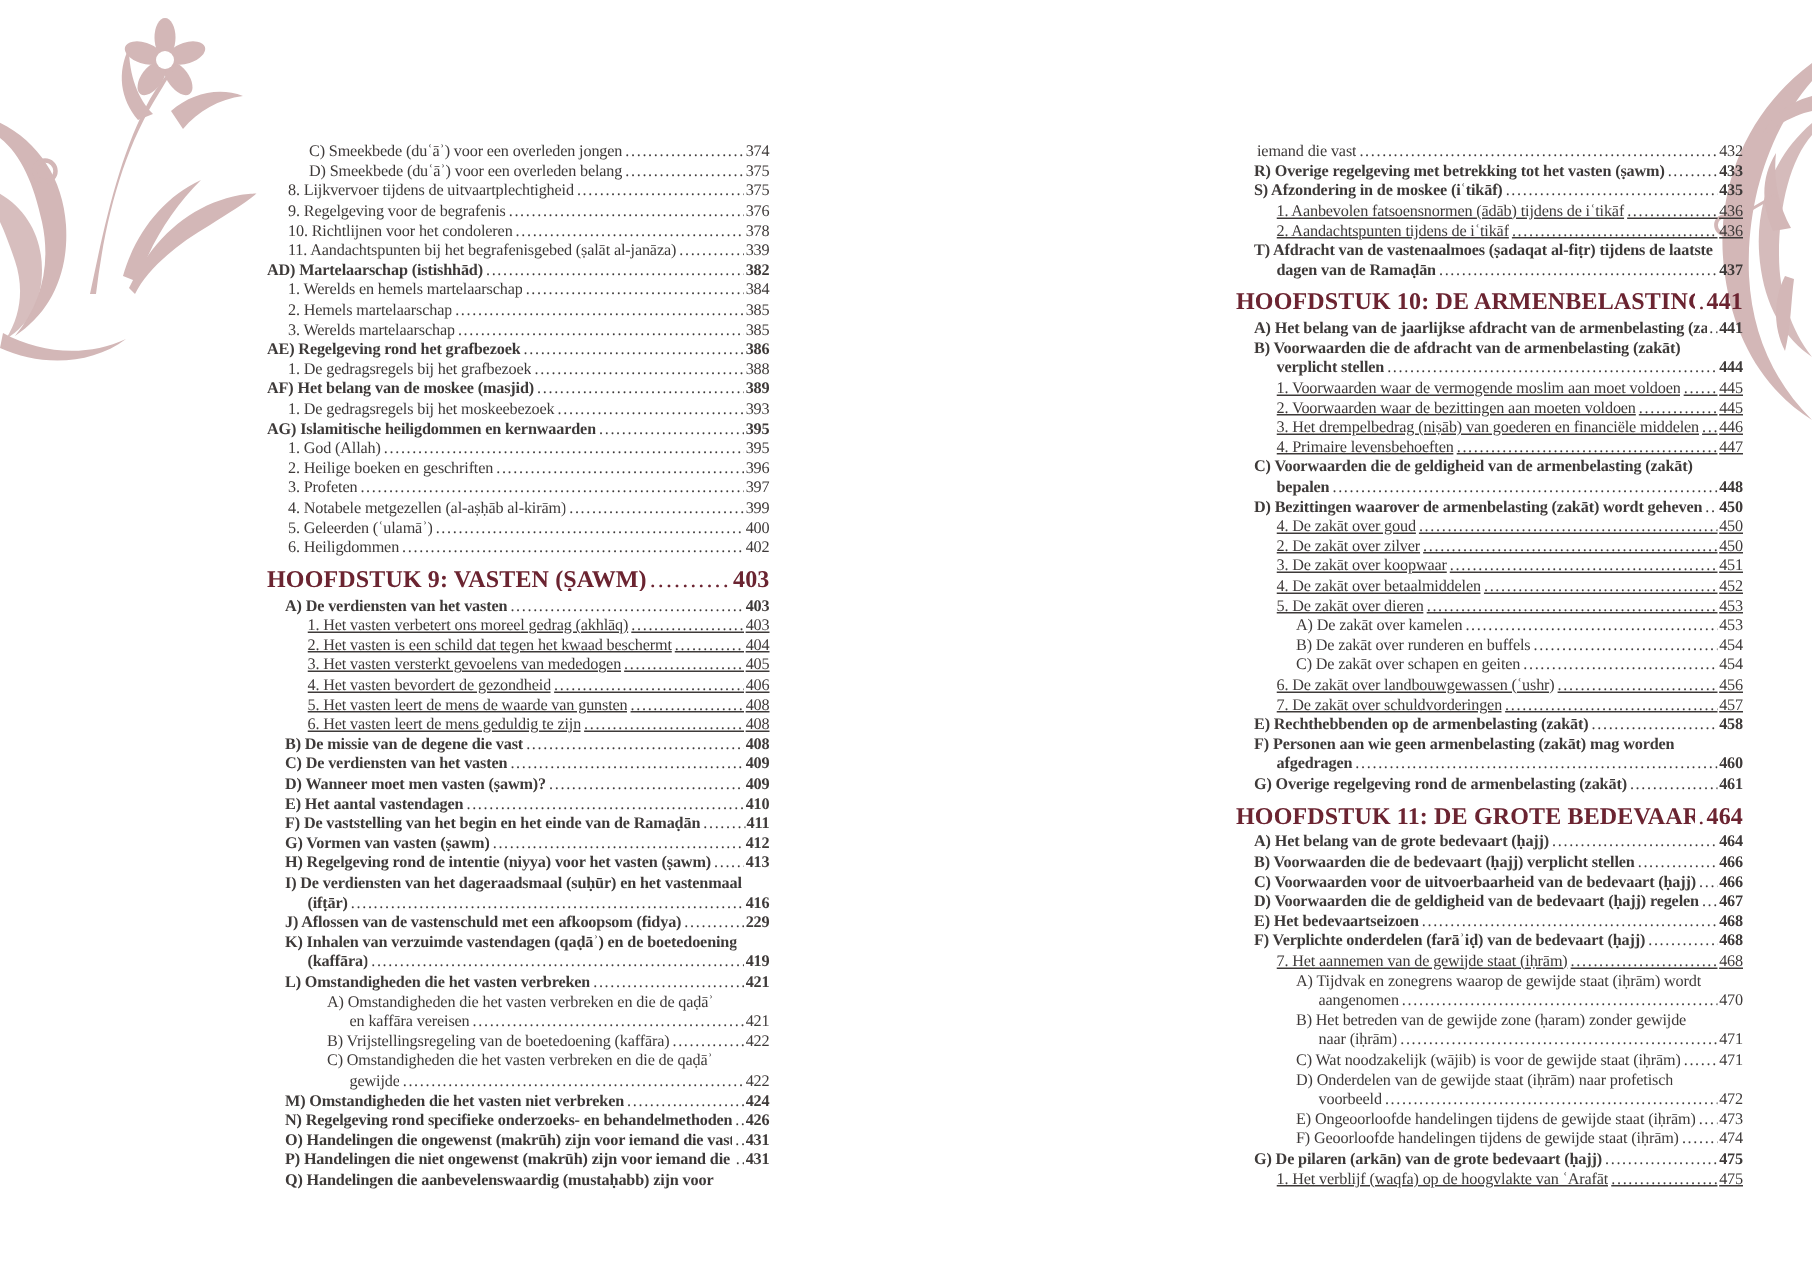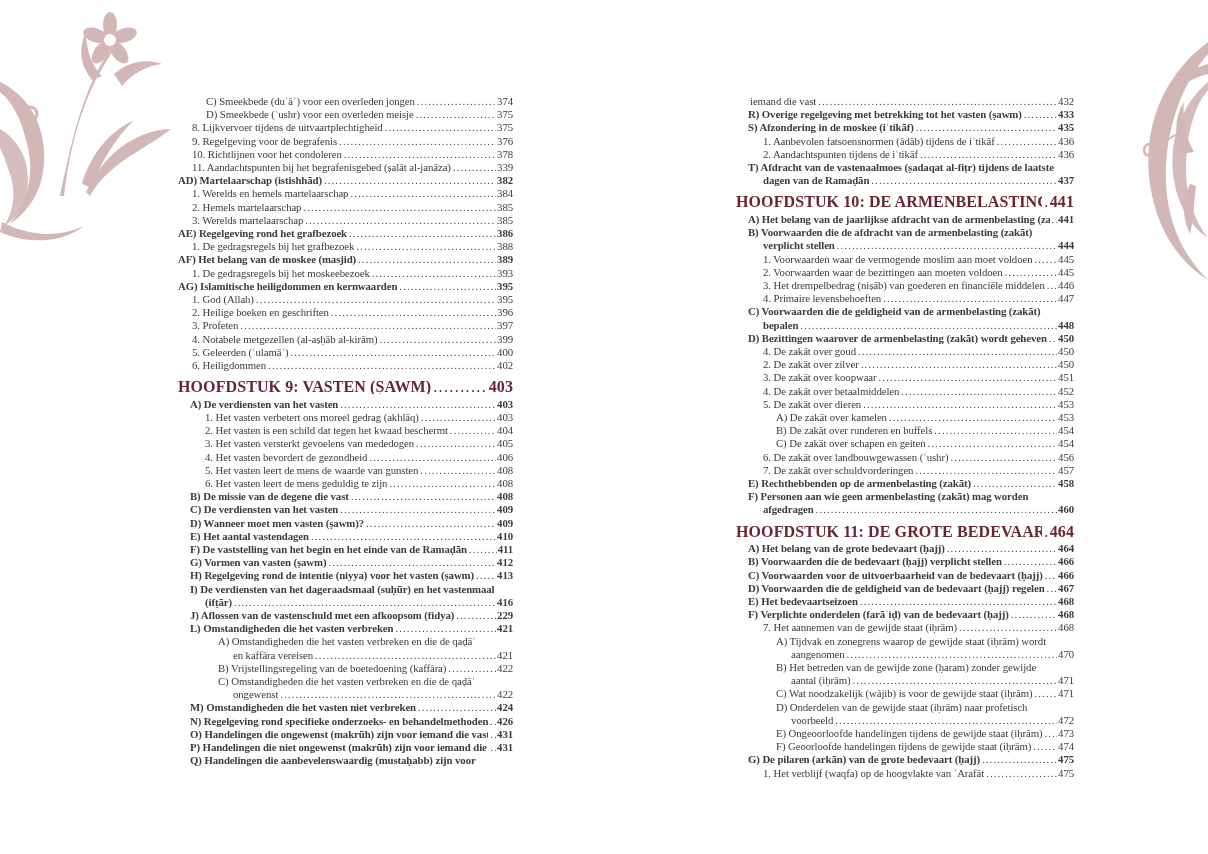--- a/index.html
+++ b/index.html
@@ -5,37 +5,37 @@
   html,body{margin:0;padding:0;background:#ffffff;}
   .page{
     position:relative;width:1208px;height:854px;overflow:hidden;background:#ffffff;
     font-family:"Liberation Serif","DejaVu Serif",serif;color:#3e3a39;
   }
   .orn{position:absolute;pointer-events:none;}
   #ornTL{left:-6px;top:-4px;}
   #ornR{right:0;top:34px;}
   .col{position:absolute;top:95px;font-size:10.8px;line-height:13.2px;letter-spacing:-0.1px;}
   #col0{left:178px;width:335px;text-align:center;}
-  #col1{left:736px;width:338px;}
+  #col1{left:824px;width:338px;}
   .entry{margin:0;}
   .line{display:flex;align-items:baseline;}
   .label{white-space:nowrap;overflow:hidden;flex:0 1 auto;min-width:0;}
   .dots{flex:1 1 8px;min-width:6px;overflow:hidden;white-space:nowrap;font-weight:normal;}
   .dots::after{
     content:"....................................................................................................................";
     letter-spacing:1.1px;margin-left:2px;
   }
   .pg{flex:0 0 auto;margin-left:1px;}
   .cont{padding-left:15px;}
   .lv-ch{font-weight:bold;color:#6b2431;font-size:16px;line-height:13.5px;margin:8px 0 4px 0;letter-spacing:0.1px;}
   .lv-ch .dots::after{letter-spacing:1.4px;}
   .lv-a{padding-left:0;font-weight:bold;}
   .lv-A{padding-left:12px;font-weight:bold;}
   .lv-b{padding-left:14px;}
-  .lv-B{padding-left:27px;}
+  .lv-B{padding-left:27px;text-decoration:underline;}
   .lv-c{padding-left:28px;}
   .lv-C{padding-left:40px;}
 </style>
 </head>
 <body>
 
 <div class="page">
 
   <svg id="ornTL" class="orn" width="178" height="248" viewBox="0 0 178 248" aria-hidden="true">
     <g fill="#d3b7b7">
@@ -75,21 +75,21 @@
   <div id="col0" class="col">
       <div class="entry lv-c">
         <div class="line">
           <span class="label">C) Smeekbede (duʿāʾ) voor een overleden jongen</span>
           <span class="dots"></span>
           <span class="pg">374</span>
         </div>
       </div>
       <div class="entry lv-c">
         <div class="line">
-          <span class="label">D) Smeekbede (ʿushr) voor een overleden meisje</span>
+          <span class="label">D) Smeekbede (duʿāʾ) voor een overleden belang</span>
           <span class="dots"></span>
           <span class="pg">375</span>
         </div>
       </div>
       <div class="entry lv-b">
         <div class="line">
           <span class="label">8. Lijkvervoer tijdens de uitvaartplechtigheid</span>
           <span class="dots"></span>
           <span class="pg">375</span>
         </div>
@@ -337,20 +337,30 @@
       </div>
       <div class="entry lv-A">
         <div class="line">
           <span class="label">J) Aflossen van de vastenschuld met een afkoopsom (fidya)</span>
           <span class="dots"></span>
           <span class="pg">229</span>
         </div>
       </div>
       <div class="entry lv-A">
         <div class="line">
+          <span class="label">K) Inhalen van verzuimde vastendagen (qaḍāʾ) en de boetedoening</span>
+        </div>
+        <div class="line cont">
+          <span class="label">(kaffāra)</span>
+          <span class="dots"></span>
+          <span class="pg">419</span>
+        </div>
+      </div>
+      <div class="entry lv-A">
+        <div class="line">
           <span class="label">L) Omstandigheden die het vasten verbreken</span>
           <span class="dots"></span>
           <span class="pg">421</span>
         </div>
       </div>
       <div class="entry lv-C">
         <div class="line">
           <span class="label">A) Omstandigheden die het vasten verbreken en die de qaḍāʾ</span>
         </div>
         <div class="line cont">
@@ -364,21 +374,21 @@
           <span class="label">B) Vrijstellingsregeling van de boetedoening (kaffāra)</span>
           <span class="dots"></span>
           <span class="pg">422</span>
         </div>
       </div>
       <div class="entry lv-C">
         <div class="line">
           <span class="label">C) Omstandigheden die het vasten verbreken en die de qaḍāʾ</span>
         </div>
         <div class="line cont">
-          <span class="label">ongewenst</span>
+          <span class="label">gewijde</span>
           <span class="dots"></span>
           <span class="pg">422</span>
         </div>
       </div>
       <div class="entry lv-A">
         <div class="line">
           <span class="label">M) Omstandigheden die het vasten niet verbreken</span>
           <span class="dots"></span>
           <span class="pg">424</span>
         </div>
@@ -605,20 +615,27 @@
       <div class="entry lv-A">
         <div class="line">
           <span class="label">F) Personen aan wie geen armenbelasting (zakāt) mag worden</span>
         </div>
         <div class="line cont">
           <span class="label">afgedragen</span>
           <span class="dots"></span>
           <span class="pg">460</span>
         </div>
       </div>
+      <div class="entry lv-A">
+        <div class="line">
+          <span class="label">G) Overige regelgeving rond de armenbelasting (zakāt)</span>
+          <span class="dots"></span>
+          <span class="pg">461</span>
+        </div>
+      </div>
       <div class="entry lv-ch">
         <div class="line">
           <span class="label">HOOFDSTUK 11: DE GROTE BEDEVAART (ḤAJJ)</span>
           <span class="dots"></span>
           <span class="pg">464</span>
         </div>
       </div>
       <div class="entry lv-A">
         <div class="line">
           <span class="label">A) Het belang van de grote bedevaart (ḥajj)</span>
@@ -676,21 +693,21 @@
           <span class="label">aangenomen</span>
           <span class="dots"></span>
           <span class="pg">470</span>
         </div>
       </div>
       <div class="entry lv-C">
         <div class="line">
           <span class="label">B) Het betreden van de gewijde zone (ḥaram) zonder gewijde</span>
         </div>
         <div class="line cont">
-          <span class="label">aantal (iḥrām)</span>
+          <span class="label">naar (iḥrām)</span>
           <span class="dots"></span>
           <span class="pg">471</span>
         </div>
       </div>
       <div class="entry lv-C">
         <div class="line">
           <span class="label">C) Wat noodzakelijk (wājib) is voor de gewijde staat (iḥrām)</span>
           <span class="dots"></span>
           <span class="pg">471</span>
         </div>

